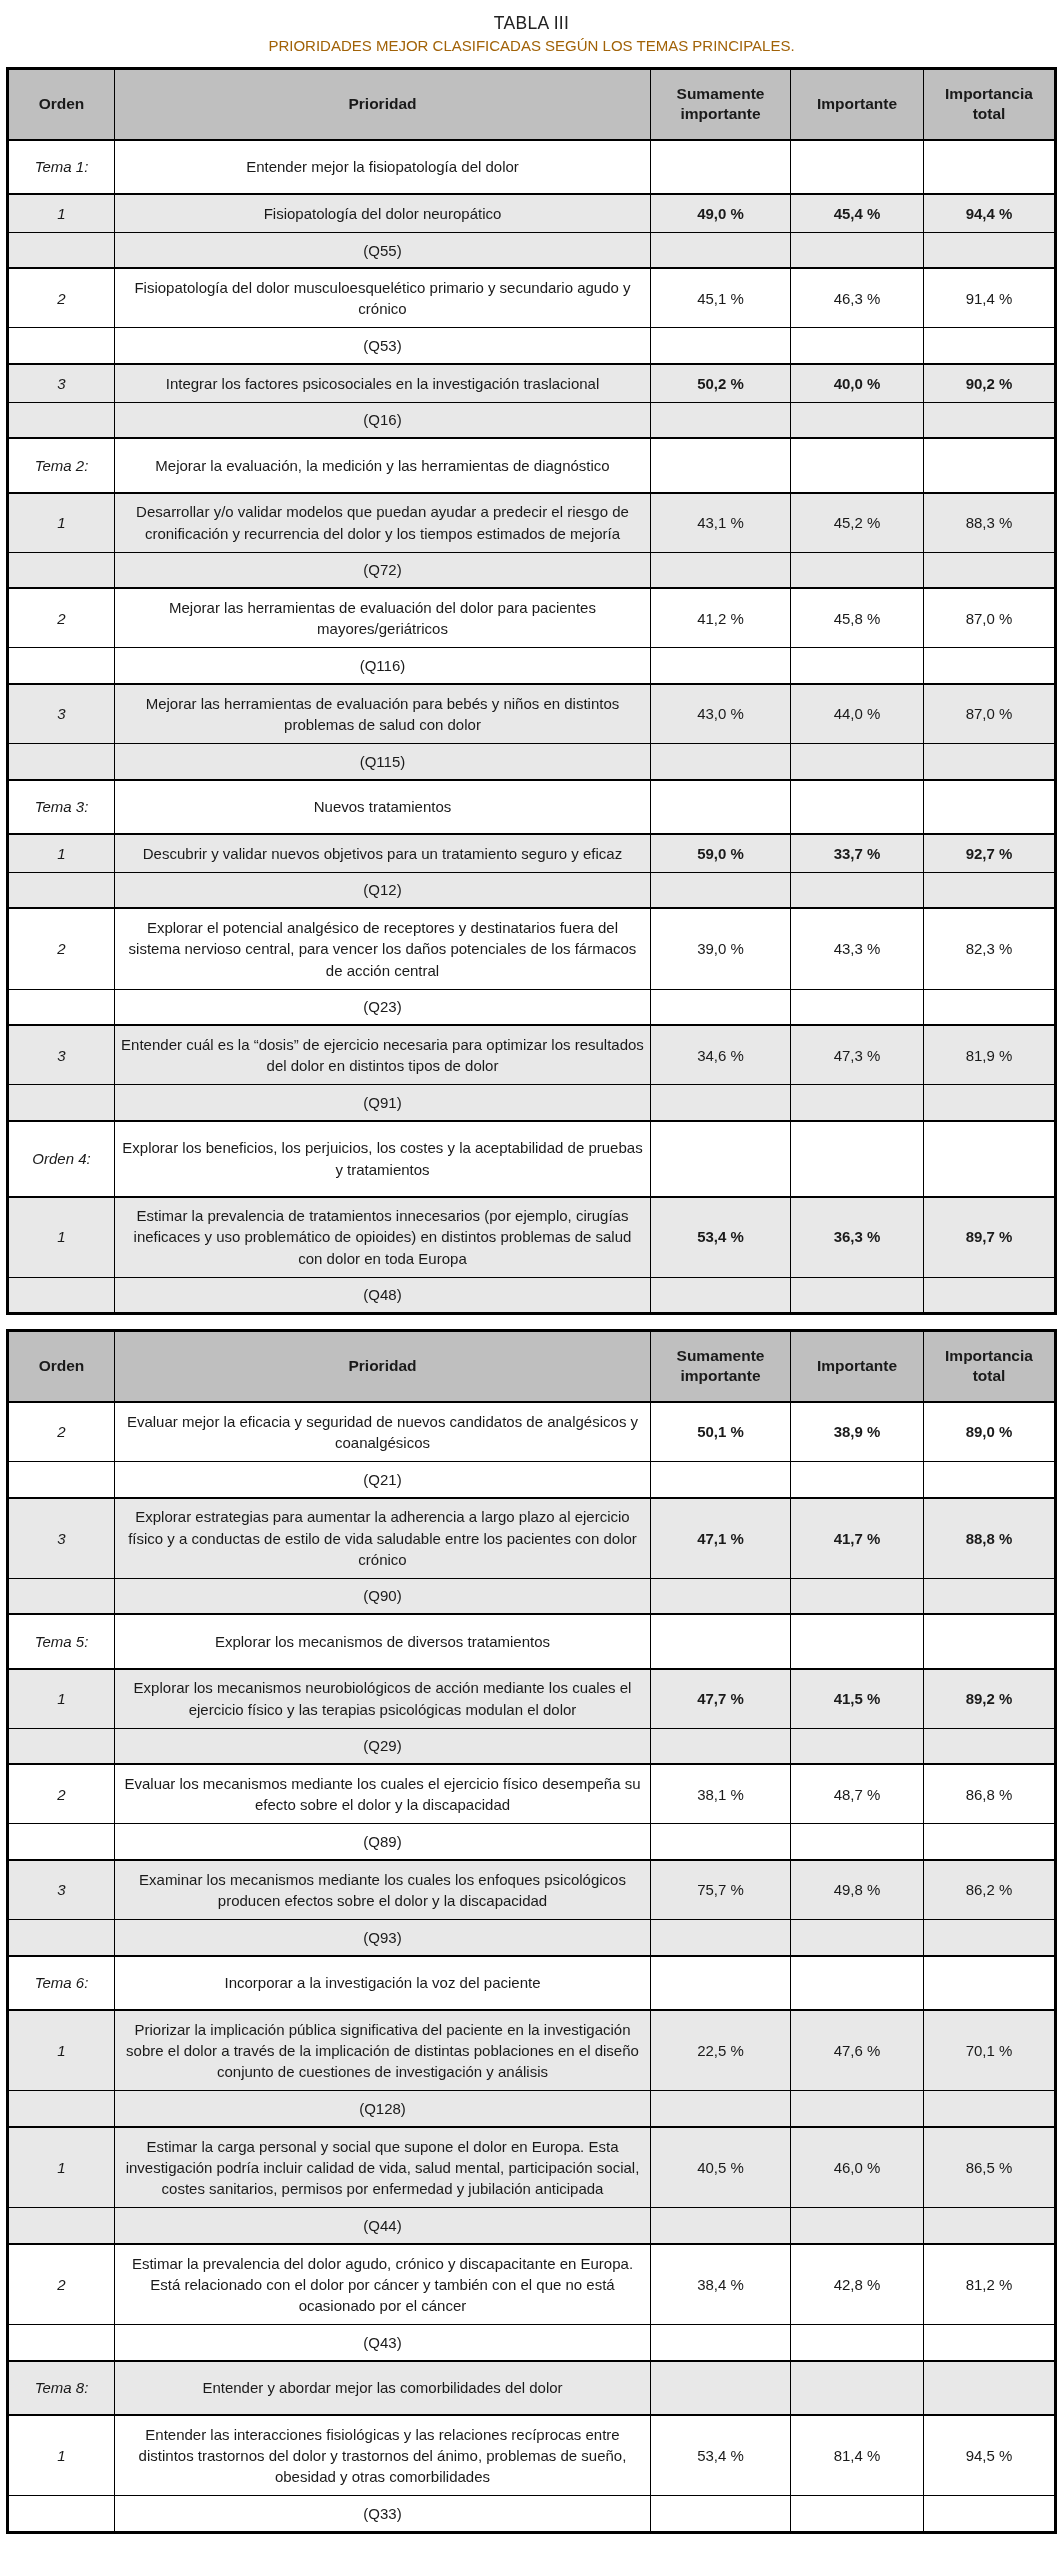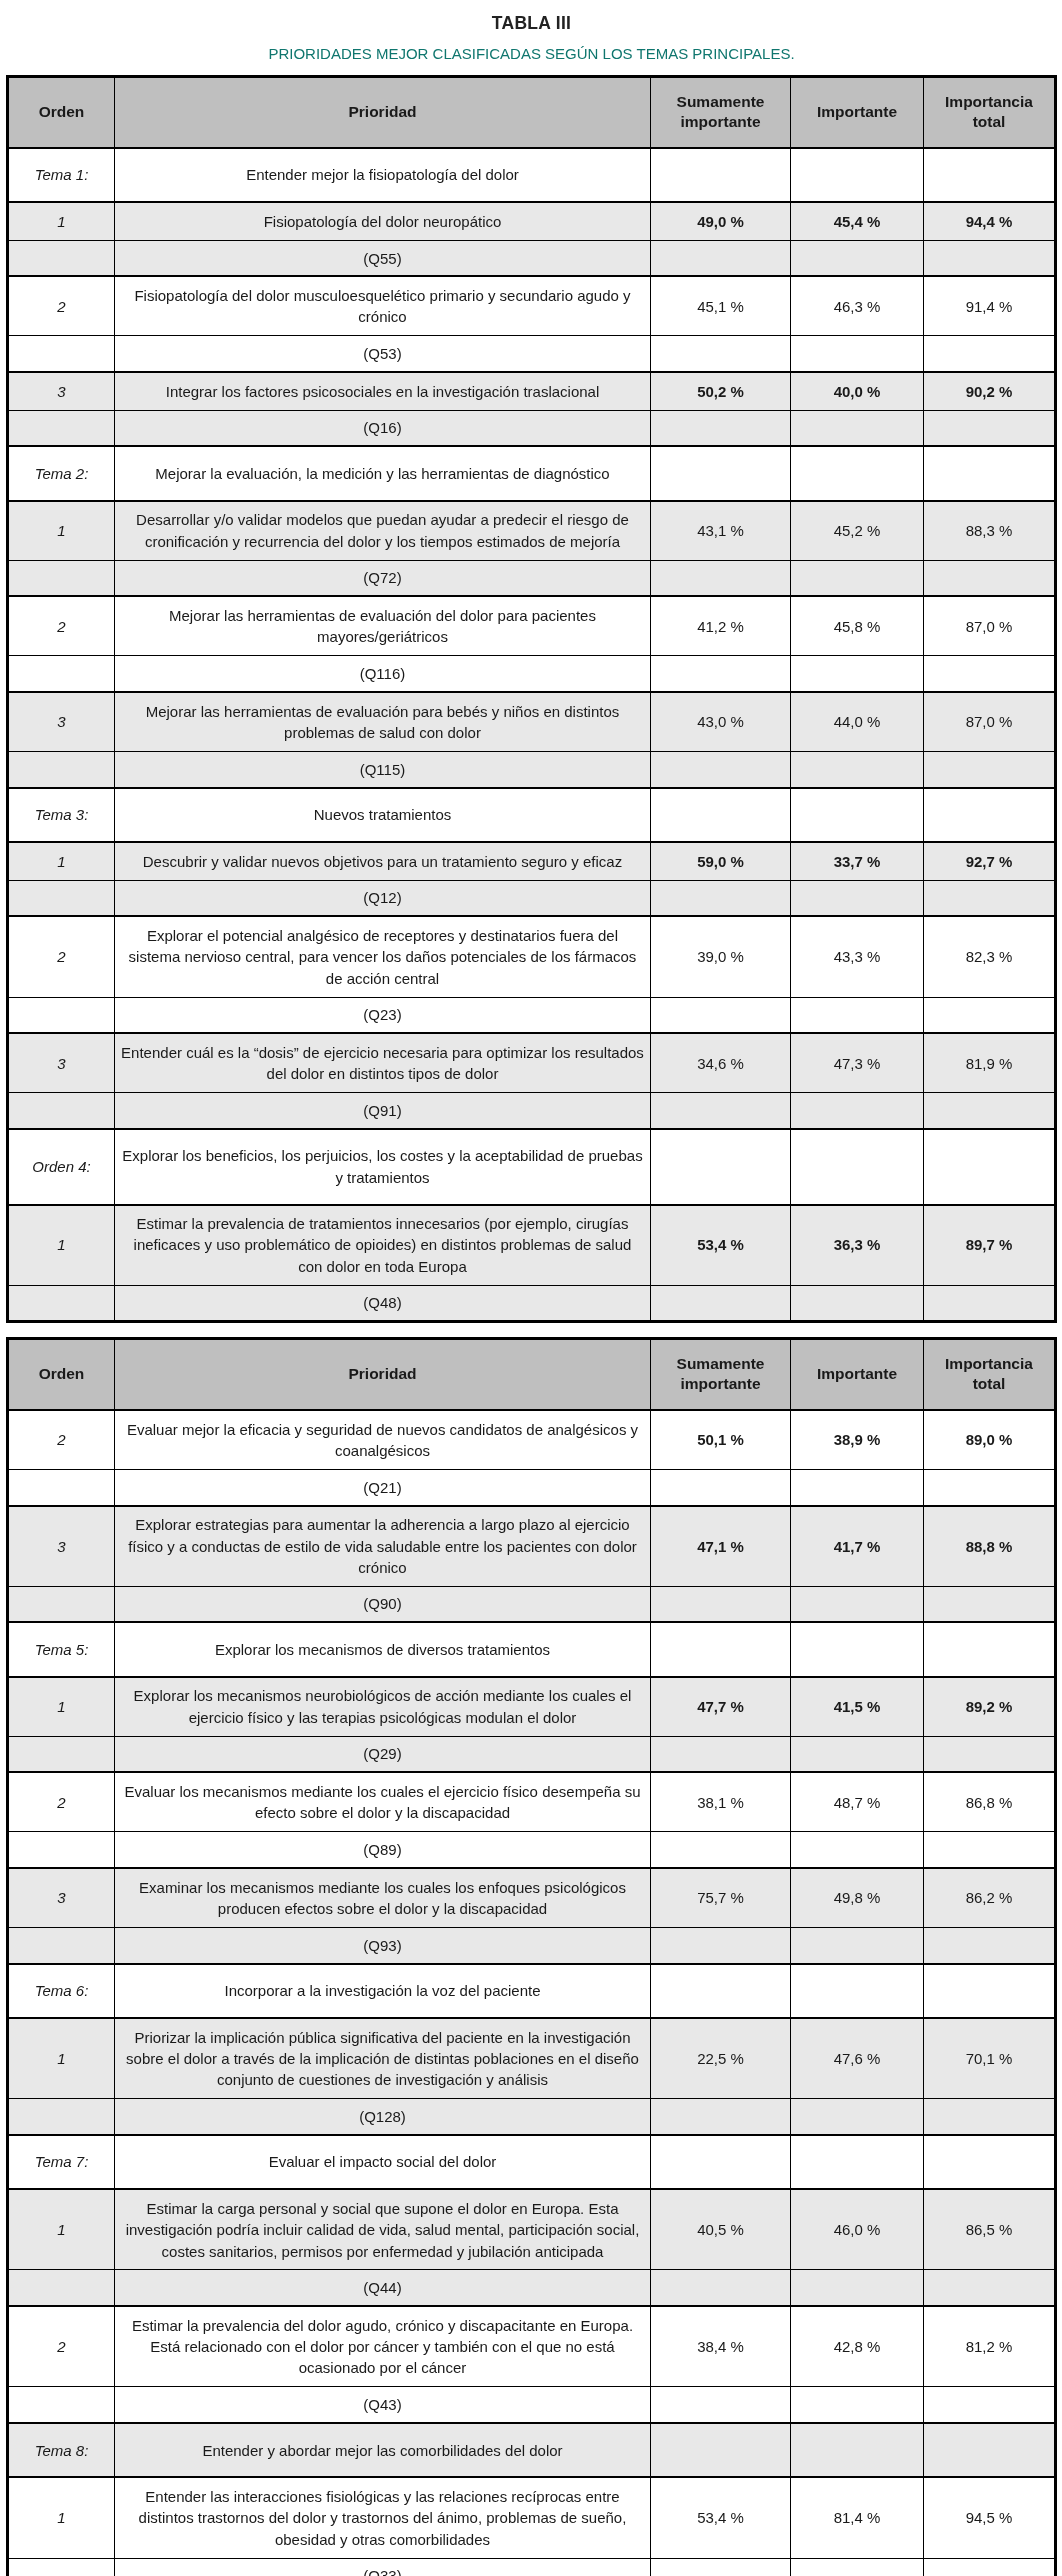--- a/index.html
+++ b/index.html
@@ -8,29 +8,29 @@
     min-height: 3371px;
     box-sizing: border-box;
     padding: 13.4px 0 15.5px;
     font-family: "Liberation Sans", "DejaVu Sans", sans-serif;
     color: #1a1a1a;
     background: #ffffff;
   }
   .title {
     text-align: center;
     font-size: 17.5px;
-    font-weight: bold;
+    font-weight: normal;
     letter-spacing: 0.3px;
     color: #222;
   }
   .subtitle {
     text-align: center;
     font-size: 15px;
-    margin-top: 11px;
-    color: #0f766e;
+    margin-top: 3px;
+    color: #a16207;
   }
   table.prio {
     width: 1048px;
     margin: 12.4px auto 0;
     border-collapse: collapse;
     table-layout: fixed;
     border: 3.1px solid #000;
   }
   table.prio.second { margin-top: 13.4px; }
   table.prio th {
@@ -366,27 +366,20 @@
           <td class="c-val">47,6 %</td>
           <td class="c-val">70,1 %</td>
         </tr>
         <tr class="row-q shaded">
           <td class="c-orden"></td>
           <td class="c-prior">(Q128)</td>
           <td class="c-val"></td>
           <td class="c-val"></td>
           <td class="c-val"></td>
         </tr>
-        <tr class="row-tema">
-          <td class="c-orden">Tema 7:</td>
-          <td class="c-prior">Evaluar el impacto social del dolor</td>
-          <td class="c-val"></td>
-          <td class="c-val"></td>
-          <td class="c-val"></td>
-        </tr>
         <tr class="row-p shaded">
           <td class="c-orden">1</td>
           <td class="c-prior">Estimar la carga personal y social que supone el dolor en Europa. Esta investigación podría incluir calidad de vida, salud mental, participación social, costes sanitarios, permisos por enfermedad y jubilación anticipada</td>
           <td class="c-val">40,5 %</td>
           <td class="c-val">46,0 %</td>
           <td class="c-val">86,5 %</td>
         </tr>
         <tr class="row-q shaded">
           <td class="c-orden"></td>
           <td class="c-prior">(Q44)</td>

